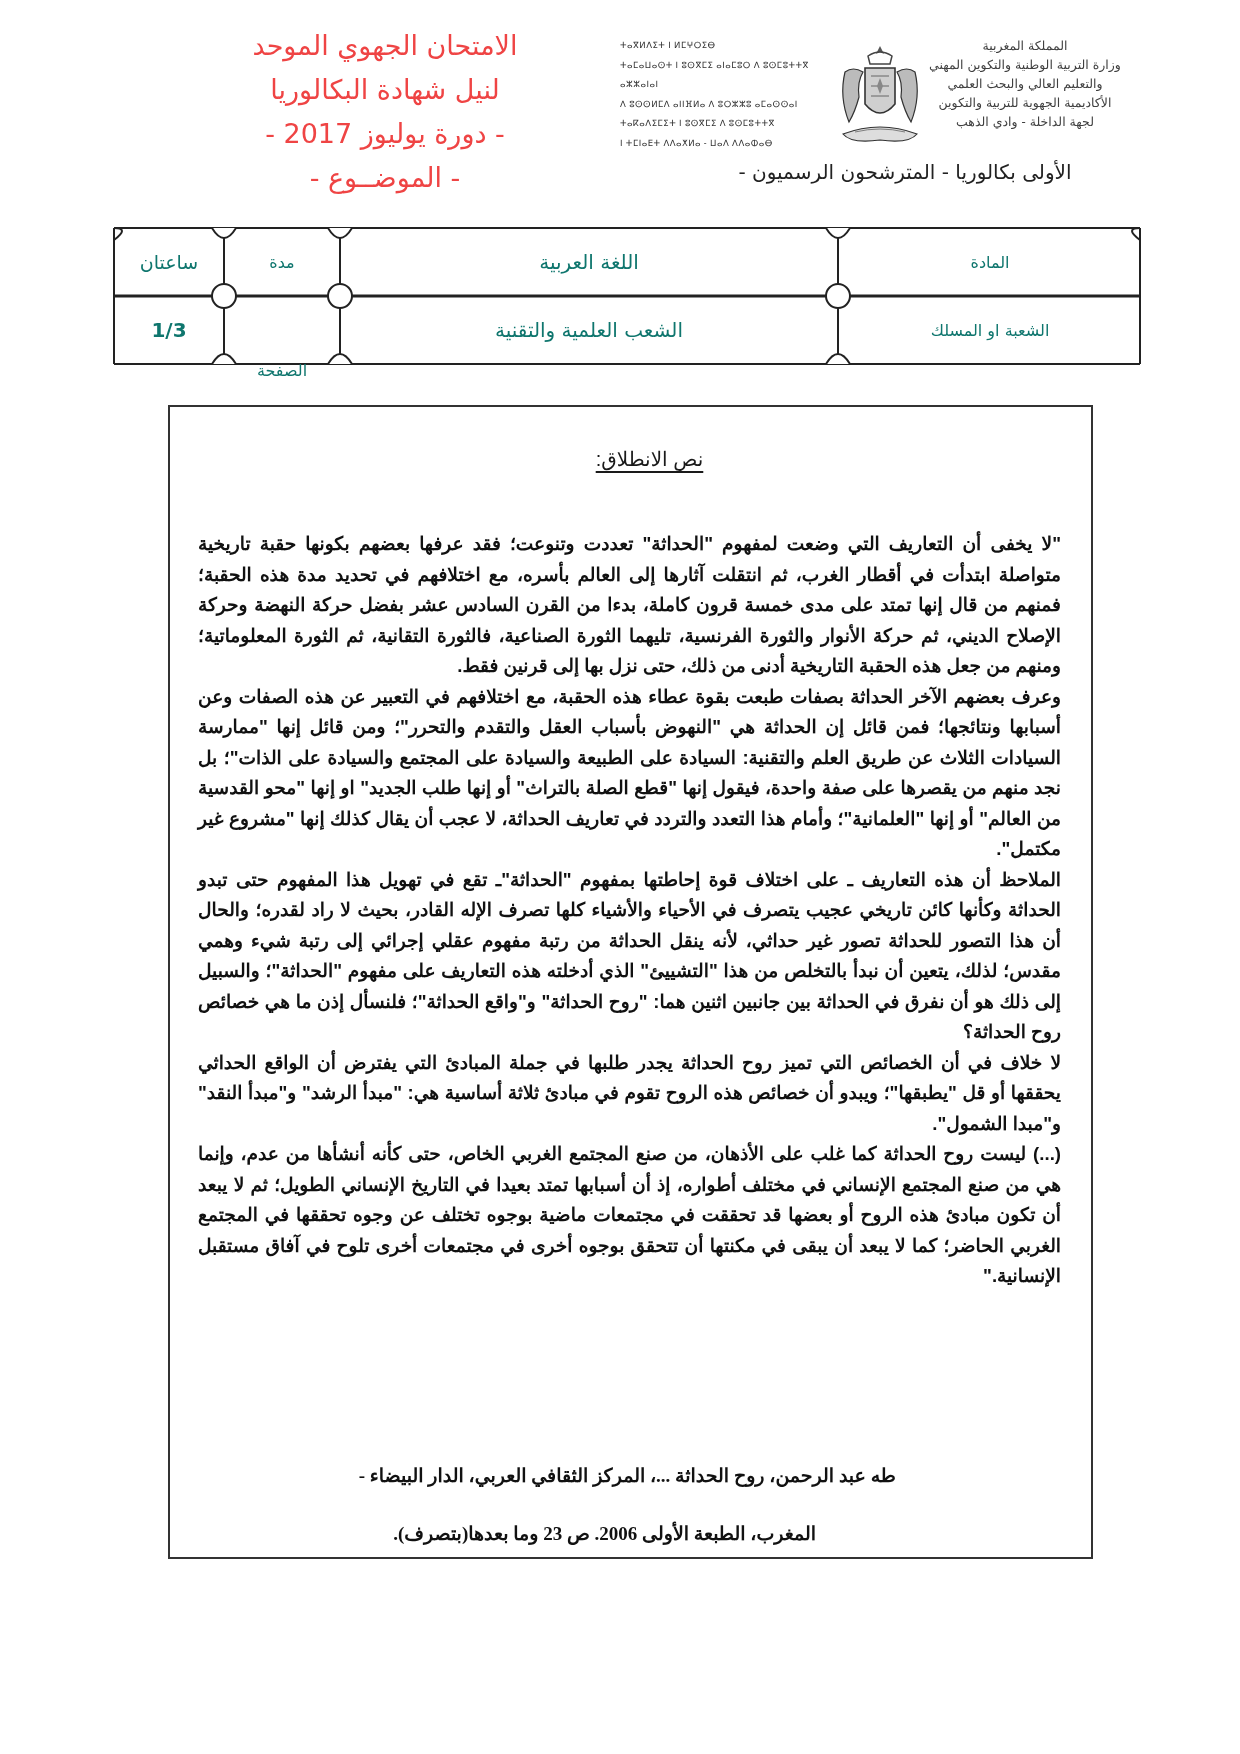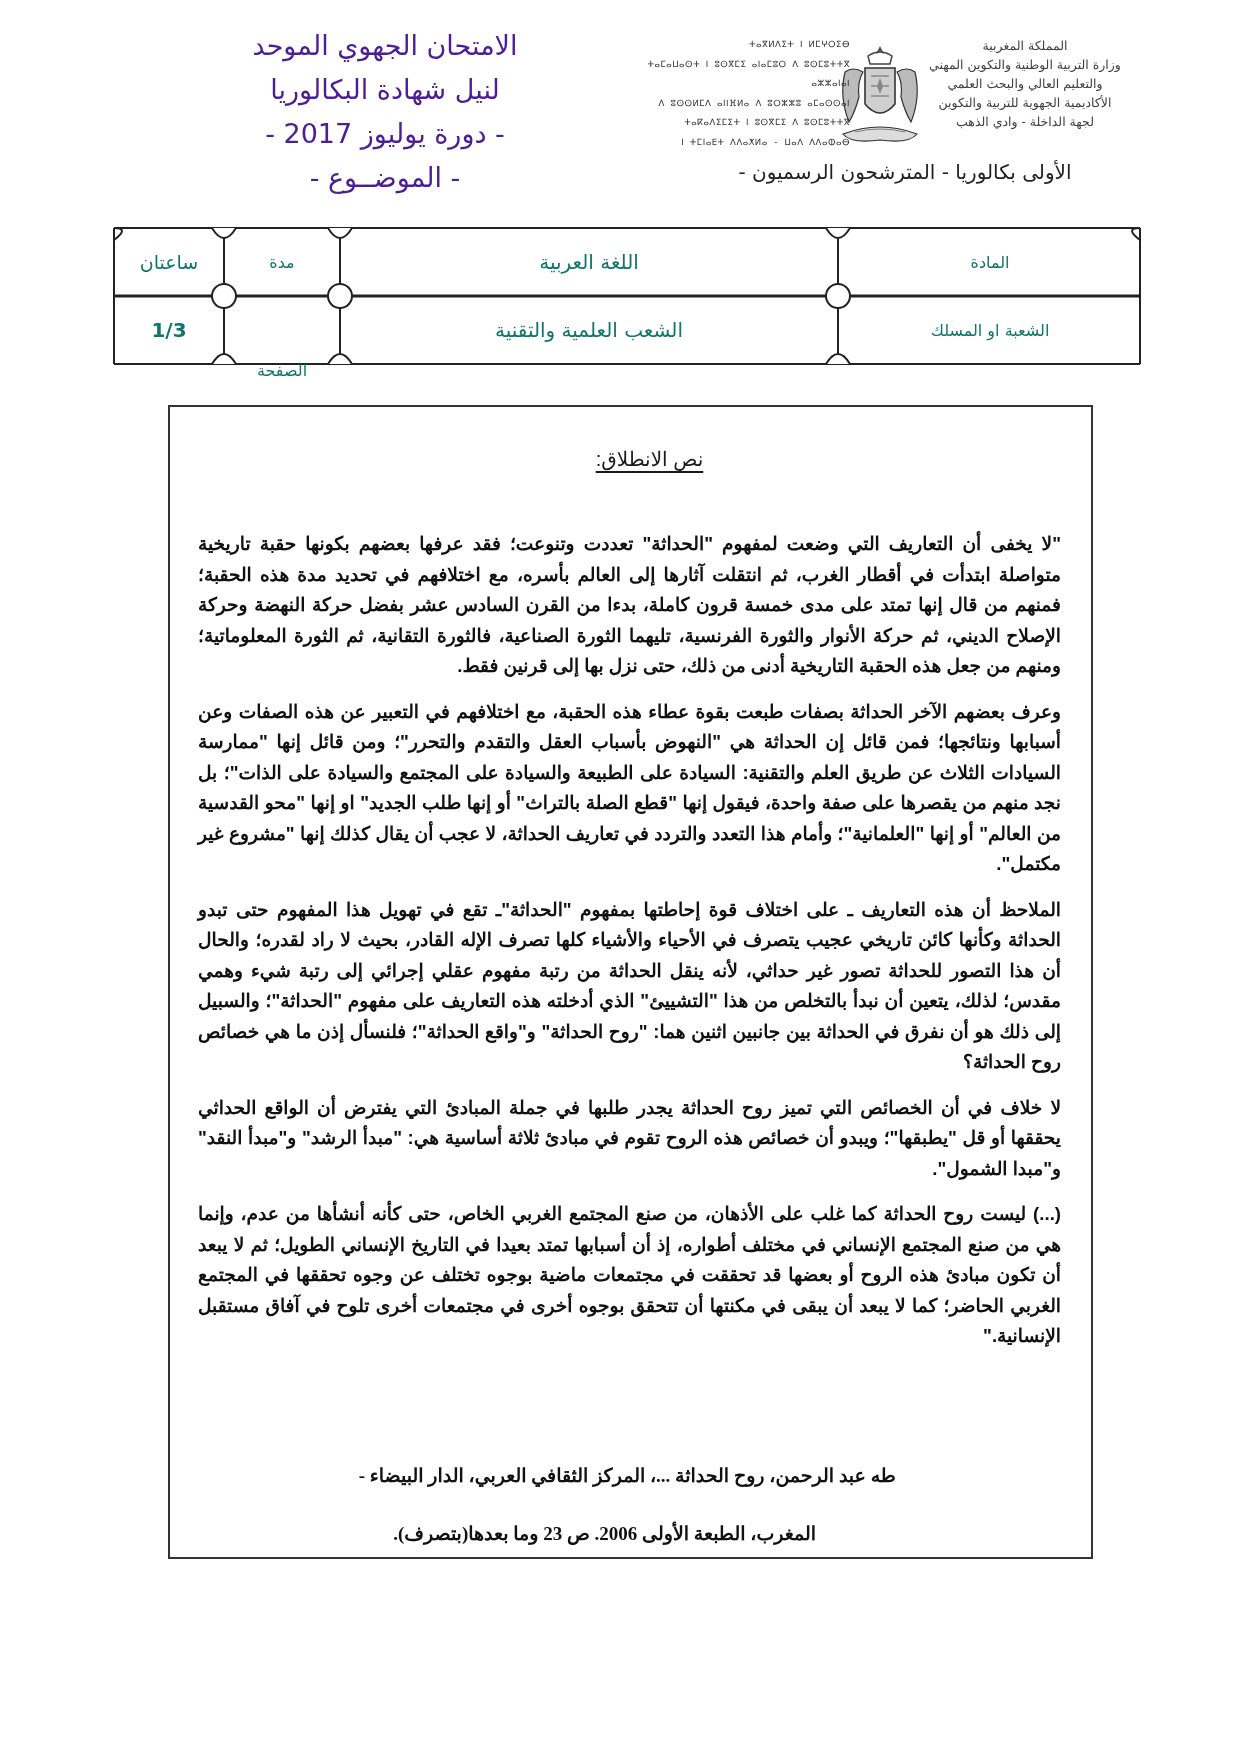--- a/index.html
+++ b/index.html
@@ -9,29 +9,29 @@
   }
   .abs { position: absolute; }
 
   
   .ministry {
     top: 36px; right: 110px; width: 210px; text-align: center;
     font-family: "DejaVu Serif", serif; font-size: 12.5px; line-height: 19px; color: #404040;
   }
   .emblem { top: 42px; left: 835px; width: 90px; height: 110px; }
   .tifinagh {
-    top: 36px; left: 620px; width: 230px; text-align: right;
-    font-family: Liberation Mono, monospace; font-size: 8.5px; line-height: 19.5px;
+    top: 36px; left: 620px; width: 230px; text-align: left;
+    font-family: Liberation Sans, sans-serif; font-size: 8.5px; line-height: 19.5px;
     color: #333; direction: ltr; letter-spacing: 0.5px;
   }
 
   
   .exam-titles {
     top: 24px; left: 220px; width: 330px; text-align: center;
-    font-family: "DejaVu Sans", sans-serif; font-size: 27px; line-height: 44px; color: #4c1d95;
+    font-family: "DejaVu Sans", sans-serif; font-size: 27px; line-height: 44px; color: #ef4444;
   }
   .candidates {
     top: 160px; left: 690px; width: 430px; text-align: center;
     font-family: "DejaVu Sans", sans-serif; font-size: 20px; color: #222;
   }
 
   
   .info-table {
     top: 226px; left: 112px; width: 1030px; height: 140px;
   }
@@ -53,21 +53,21 @@
     position: absolute; top: 40px; left: 0; right: 0; text-align: center;
     font-family: "Liberation Sans", sans-serif; font-size: 20px;
     text-decoration: underline; text-underline-offset: 5px; padding-left: 38px;
   }
   .passage {
     position: absolute; top: 122px; left: 28px; right: 30px;
     font-family: "Liberation Sans", sans-serif; font-weight: bold; font-size: 18.6px;
     line-height: 30.5px; text-align: justify; text-align-last: right; color: #111;
   }
   .passage p { margin: 0; }
-  .passage p + p { margin-top: 15px; }
+  .passage p + p { margin-top: 0; }
   .citation {
     position: absolute; top: 1040px; right: 195px; width: 700px;
     font-family: "Liberation Serif", serif; font-weight: bold; font-size: 19px;
     line-height: 58px; text-align: right; color: #111;
   }
   .citation .line2 { padding-right: 80px; }
 </style>
 </head>
 <body>
 

